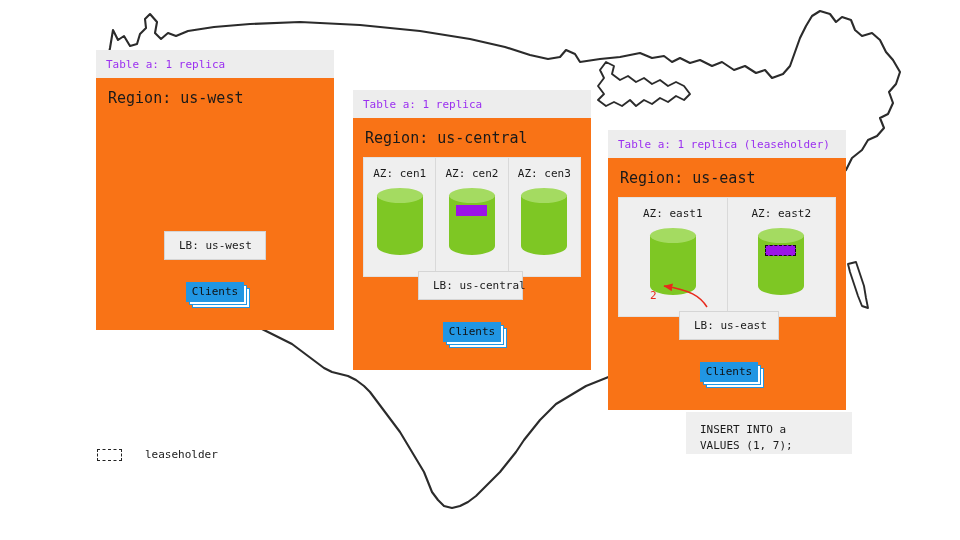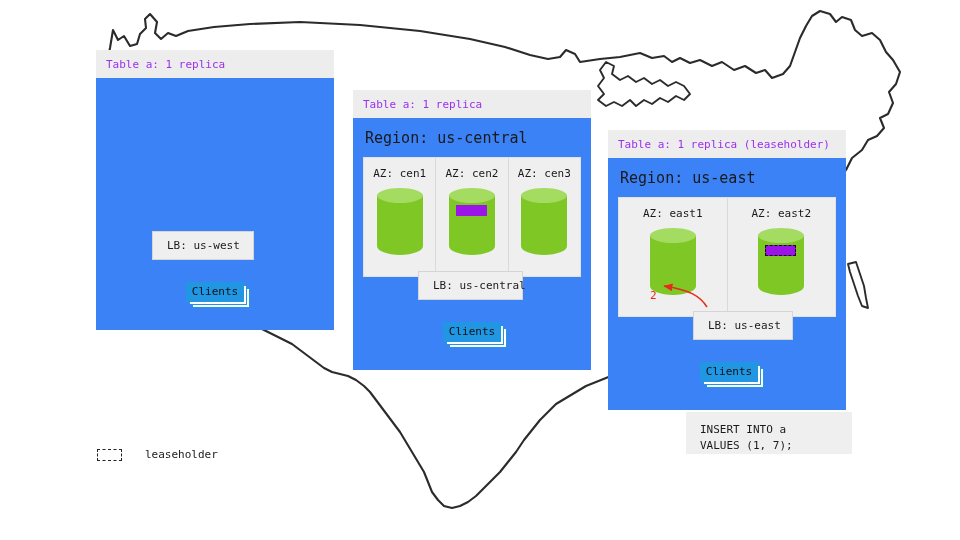--- a/index.html
+++ b/index.html
@@ -18,21 +18,21 @@
   #map-layer {
     position: absolute;
     left: 0; top: 0;
     width: 960px; height: 540px;
     z-index: 1;
   }
 
   .region-panel {
     position: absolute;
     z-index: 3;
-    background: #3b82f6;
+    background: #f97316;
     box-sizing: border-box;
   }
 
   .panel-titlebar {
     background: #ededed;
     color: #9b30f0;
     font-size: 11px;
     padding: 8px 10px 7px 10px;
     letter-spacing: 0px;
     white-space: nowrap;
@@ -228,22 +228,23 @@
            L644,100 L652,104 L660,98 L668,102 L676,96
            L684,100 L690,94 L684,86 L676,82 L668,86
            L660,80 L652,84 L644,78 L636,82 L628,76
            L620,80 L612,74 L614,66 L606,62 Z"></path>
   <path fill="none" stroke="#2b2b2b" stroke-width="1.9" stroke-linejoin="round" stroke-linecap="round" d="M856,262 L860,274 L864,286 L866,298 L868,308 L862,306
            L858,296 L854,284 L850,272 L848,264 Z"></path>
 </svg>
 
 <div class="region-panel" style="left:96px; top:50px; width:238px; height:280px;">
   <div class="panel-titlebar">Table a: 1 replica</div>
-</div>
-<div class="lb-box" style="left:152px; top:231px; width:102px;">LB: us-west</div>
+  <div class="region-label">Region: us-west</div>
+</div>
+<div class="lb-box" style="left:164px; top:231px; width:102px;">LB: us-west</div>
 <div class="clients-btn" style="left:186px; top:282px;">
   <div class="sheet s1"></div>
   <div class="sheet s2"></div>
   <div class="face">Clients</div>
 </div>
 
 <div class="region-panel" style="left:353px; top:90px; width:238px; height:280px;">
   <div class="panel-titlebar">Table a: 1 replica</div>
   <div class="region-label">Region: us-central</div>
   <div class="az-strip">
@@ -292,21 +293,21 @@
     <div class="az-cell">
       <div class="az-label">AZ: east2</div>
       <div class="cyl-wrap">
         <div class="cyl-body"></div>
         <div class="cyl-top"></div>
         <div class="cyl-chip leaseholder"></div>
       </div>
     </div>
   </div>
 </div>
-<div class="lb-box" style="left:693px; top:311px; width:100px;">LB: us-east</div>
+<div class="lb-box" style="left:679px; top:311px; width:100px;">LB: us-east</div>
 <div class="clients-btn" style="left:700px; top:362px;">
   <div class="sheet s1"></div>
   <div class="sheet s2"></div>
   <div class="face">Clients</div>
 </div>
 
 <svg id="arrow-layer" viewBox="0 0 960 540" xmlns="http://www.w3.org/2000/svg">
   <defs>
     <marker id="redhead" markerWidth="7" markerHeight="7" refX="5.6" refY="2.6" orient="auto">
       <path d="M0,0 L6,2.6 L0,5.2 z" fill="#e8291c"></path>

